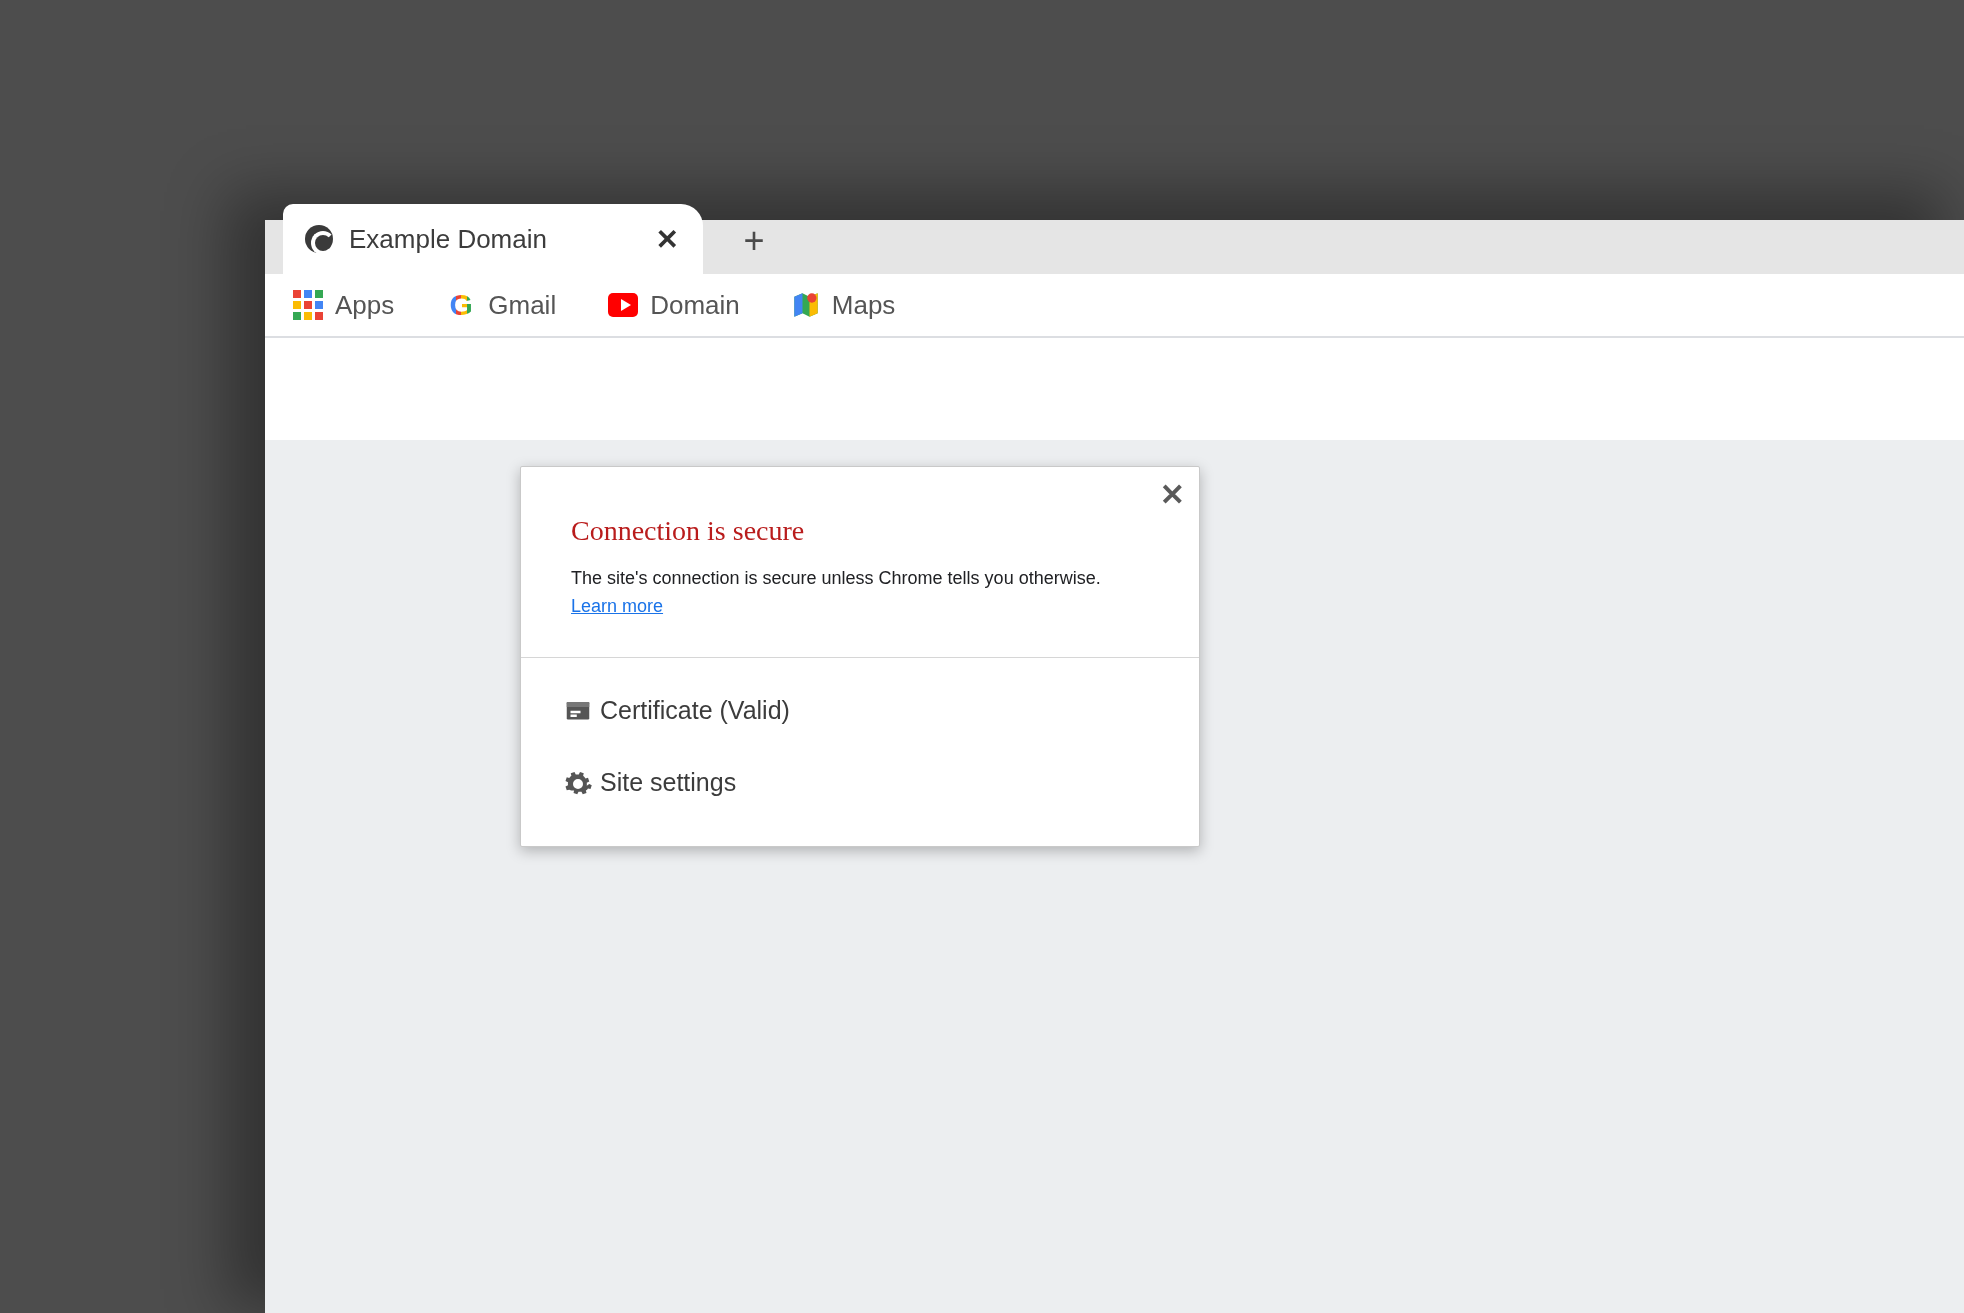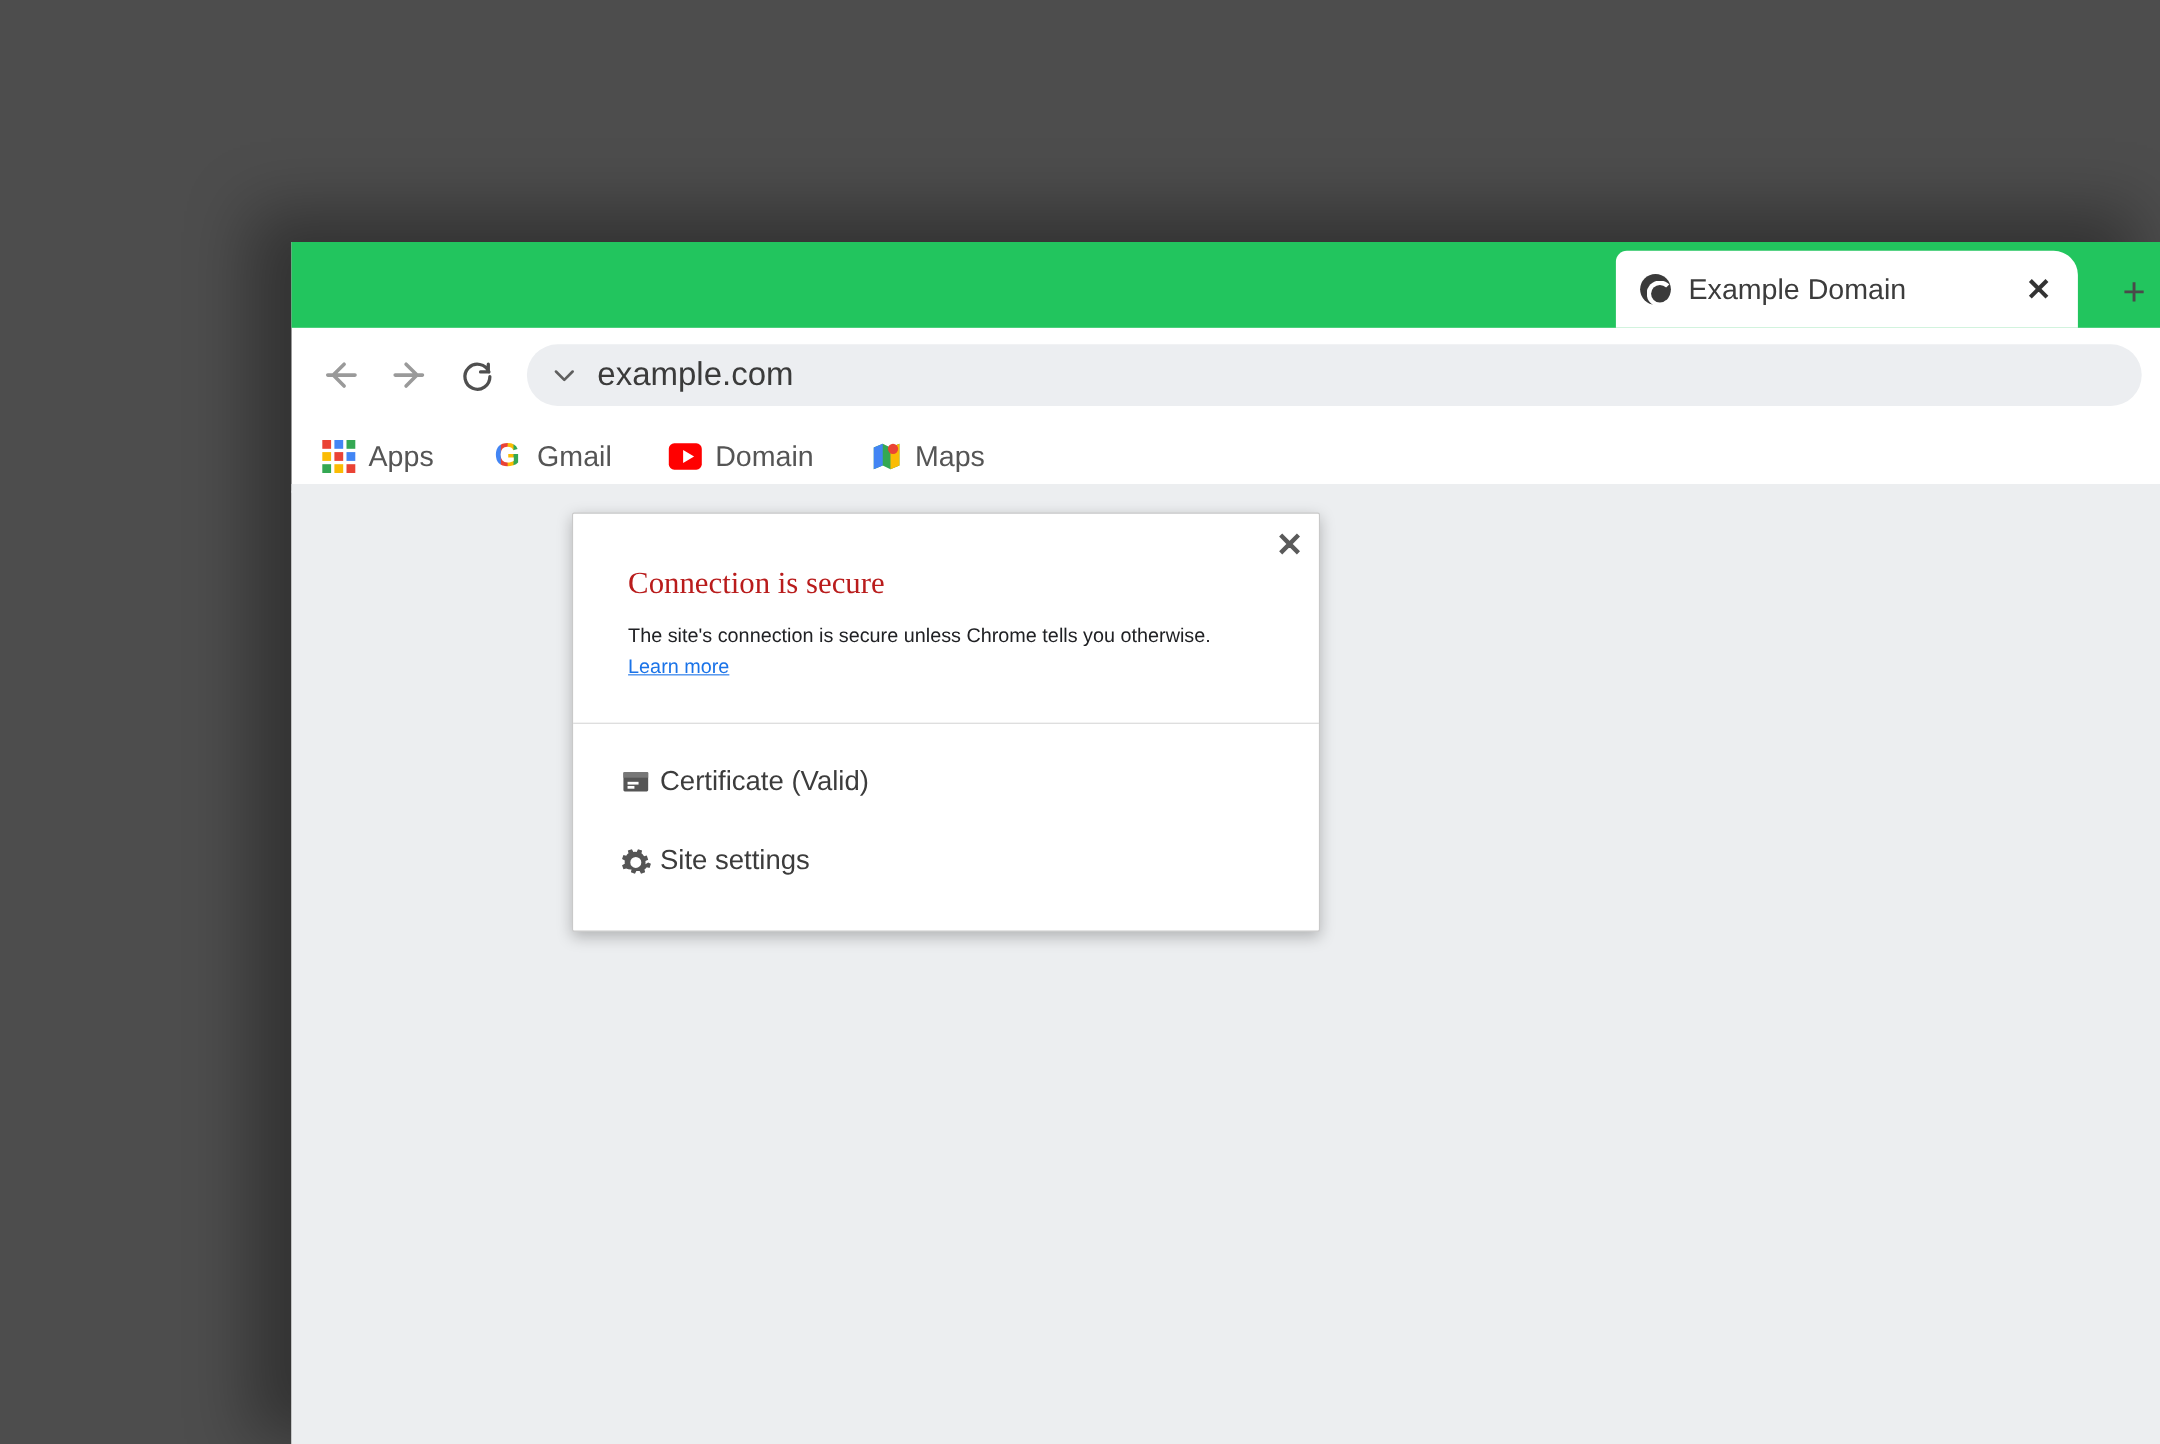--- a/index.html
+++ b/index.html
@@ -22,25 +22,24 @@
     left: 265px;
     top: 220px;
     width: 1700px;
     height: 1100px;
     background: #ffffff;
     box-shadow: -30px -20px 55px 8px rgba(0,0,0,0.35);
   }
 
   
   .tab-strip {
-    height: 78px;
-    background: #22c55e;
+    height: 54px;
+    background: #e5e5e5;
     display: flex;
     align-items: flex-end;
-    justify-content: flex-end;
   }
   .tab {
     height: 70px;
     width: 420px;
     background: #ffffff;
     border-top-right-radius: 22px;
     border-top-left-radius: 10px;
     margin-left: 18px;
     display: flex;
     align-items: center;
@@ -245,46 +244,20 @@
       <div class="tab">
         <div class="favicon"></div>
         <div class="tab-title">Example Domain</div>
         <div class="tab-close">✕</div>
       </div>
       <div class="new-tab">
         <span>+</span>
       </div>
     </div>
 
-    <div class="toolbar">
-      <div class="nav-btn">
-        <svg viewBox="0 0 24 24">
-            <path fill="none" stroke="currentColor" stroke-width="2.3" stroke-linecap="round" stroke-linejoin="round" d="M14 5l-7 7 7 7M3.5 12H21"></path>
-          </svg>
-      </div>
-      <div class="nav-btn">
-        <svg viewBox="0 0 24 24">
-            <path fill="none" stroke="currentColor" stroke-width="2.3" stroke-linecap="round" stroke-linejoin="round" d="M10 5l7 7-7 7M20.5 12H3"></path>
-          </svg>
-      </div>
-      <div class="nav-btn refresh-btn">
-        <svg viewBox="0 0 24 24">
-            <path fill="none" stroke="currentColor" stroke-width="2.1" stroke-linecap="round" d="M19 5v5h-5M19.4 10A8 8 0 1 0 20 13"></path>
-          </svg>
-      </div>
-
-      <div class="omnibox">
-        <div class="site-info">
-          <svg viewBox="0 0 24 24">
-              <path fill="none" stroke="currentColor" stroke-width="2.2" stroke-linecap="round" stroke-linejoin="round" d="M5 9l7 7 7-7"></path>
-            </svg>
-        </div>
-        <div class="url">example.com</div>
-      </div>
-    </div>
 
     <div class="bookmarks-bar">
       <div class="bookmark">
         <div class="bm-icon">
           <div class="apps-grid">
             <span class="ar"></span>
               <span class="ab"></span>
               <span class="ag"></span>
             <span class="ay"></span>
               <span class="ar"></span>

